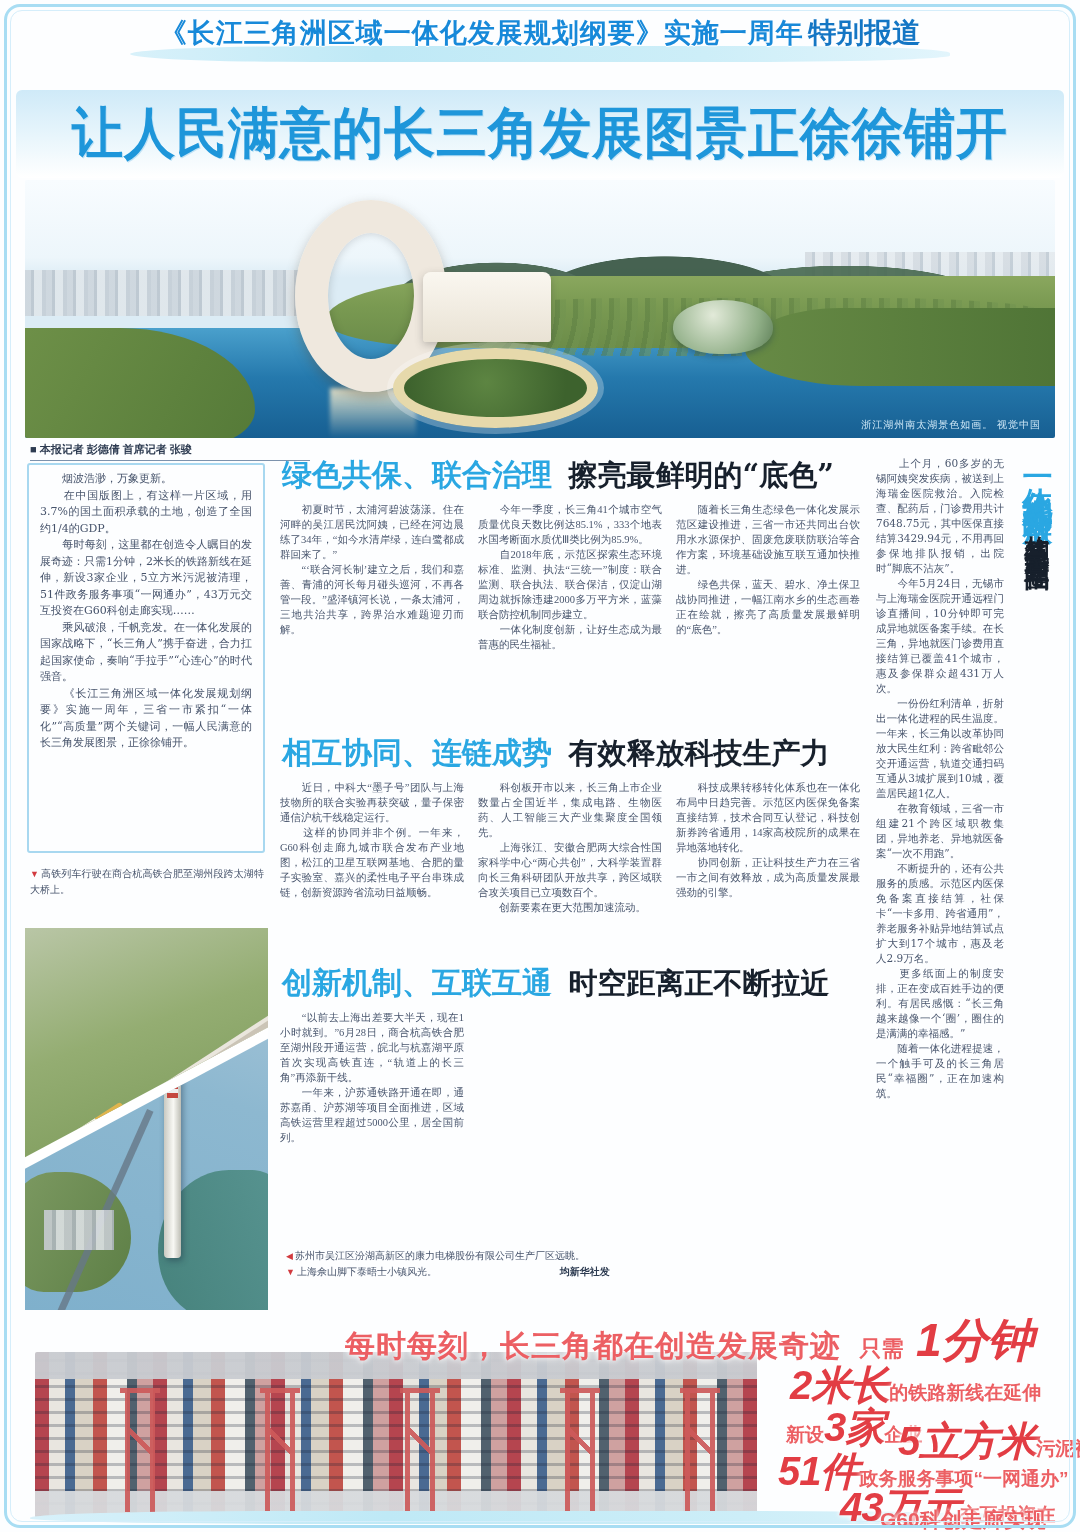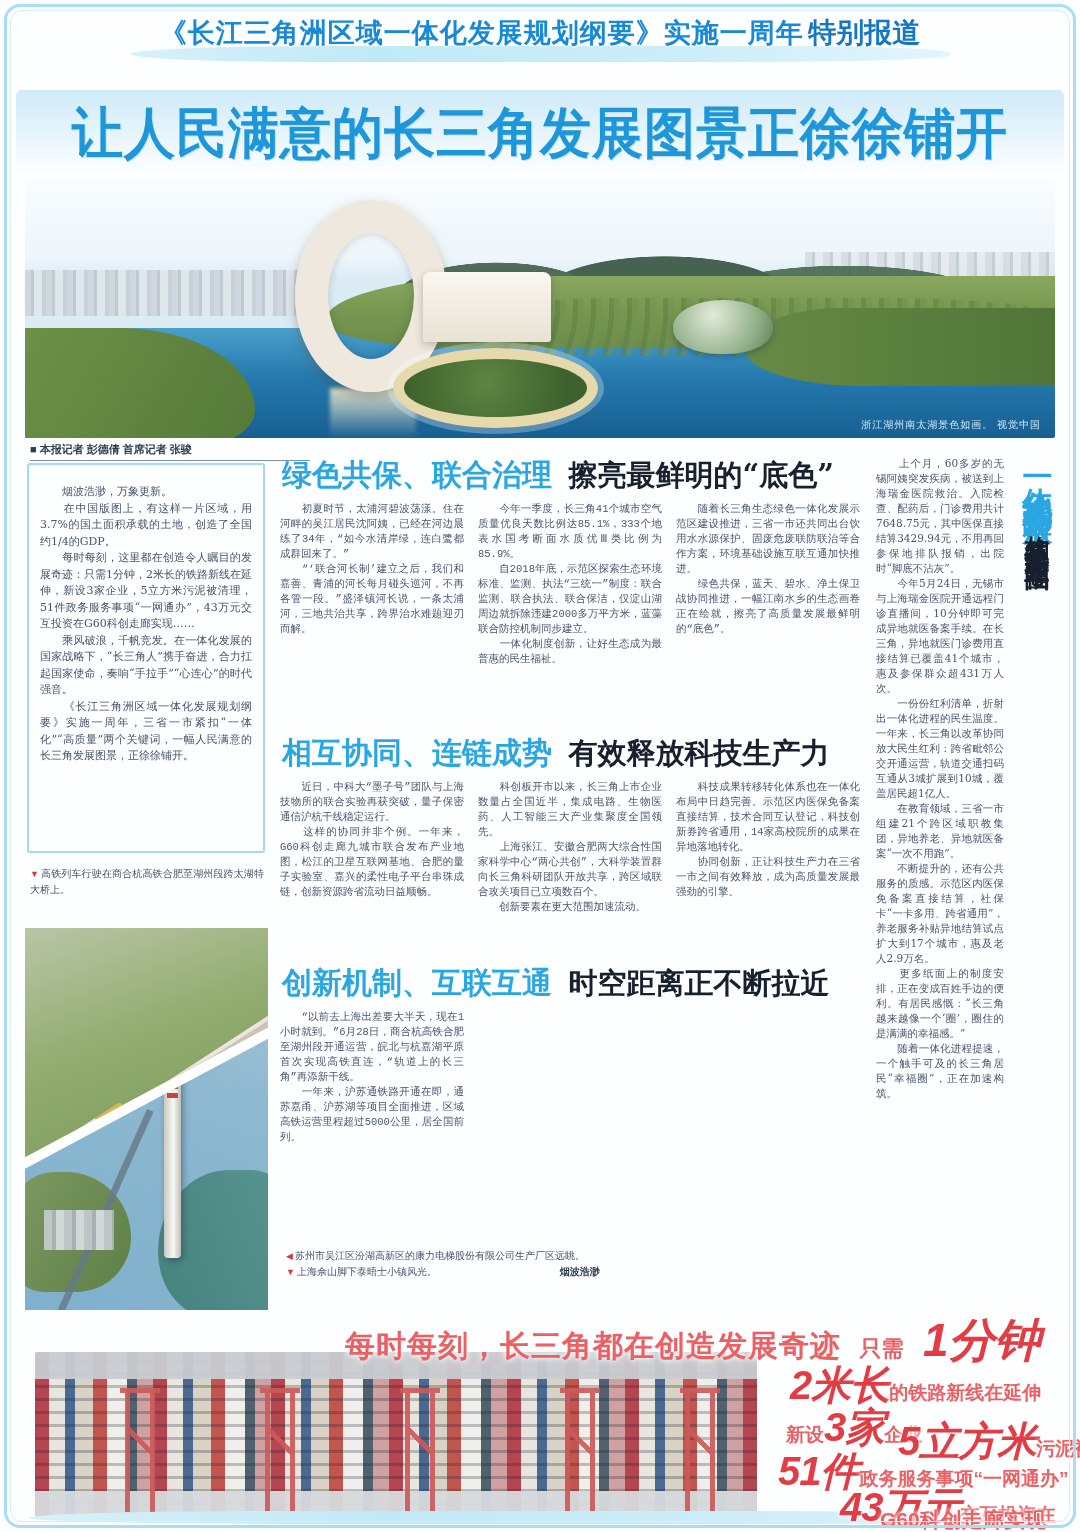--- a/index.html
+++ b/index.html
@@ -66,21 +66,21 @@
              background:radial-gradient(circle at 40% 28%, #e2ead9, #8fae86 65%, #597a53);
              box-shadow:0 3px 6px rgba(30,60,80,.4); }
   .mp-caption { position:absolute; right:14px; bottom:6px; font-size:10px; color:#cfe8f7; letter-spacing:1px; }
 
   
   .byline { position:absolute; top:442px; left:30px; width:280px; font-size:11px; font-weight:700;
             color:#2e3c52; border-bottom:1px solid #7d93ad; padding-bottom:3px; }
 
   
   .lead-box { position:absolute; top:463px; left:27px; width:238px; height:390px;
-              border:2px solid #a8d8f0; border-radius:3px; padding:19px 11px; overflow:hidden; }
+              border:2px solid #a8d8f0; border-radius:3px; padding:6px 11px; overflow:hidden; }
   .lead-text { font-family:"DejaVu Serif", serif; font-size:11px; line-height:16.5px; color:#46536b;
                text-align:justify; white-space:pre-line; }
   .lead-caption { position:absolute; top:866px; left:30px; width:234px; font-size:10px; line-height:15px;
                   color:#46536b; text-align:justify; }
   .marker-red { color:#d23a3f; font-size:9px; margin-right:2px; }
 
   
   .left-photos { position:absolute; top:928px; left:25px; width:243px; height:382px; background:#fff; overflow:hidden; }
   .ph-train { position:absolute; inset:0; clip-path:polygon(0 0, 100% 0, 100% 26%, 0 60%);
               background:linear-gradient(160deg,#b9c6a6 0%,#94ad72 30%,#7e9c5c 60%,#6d8d4e 100%); }
@@ -102,21 +102,21 @@
   .ph-tower .tower::before { content:""; position:absolute; top:14px; left:3px; width:11px; height:26px;
               background:repeating-linear-gradient(0deg,#c4473f 0 5px,#eee 5px 9px); }
   .ph-tower .blds { position:absolute; left:8%; bottom:60px; width:70px; height:40px; opacity:.9;
               background:repeating-linear-gradient(90deg,#c7ccd2 0 8px,#aeb6bd 8px 12px,#dde1e5 12px 20px); }
 
   
   .section-head { position:absolute; left:282px; width:600px; white-space:nowrap; }
   .sh-blue { font-size:30px; font-weight:900; color:#2aa7e2; letter-spacing:0px; }
   .sh-black { font-family:"DejaVu Serif", serif; font-size:29px; font-weight:800; color:#17202c; margin-left:12px; }
   .cols { position:absolute; left:280px; width:580px; display:flex; gap:14px; }
-  .col { width:184px; font-family:Liberation Mono, monospace; font-size:10.5px; line-height:15px; color:#49566e;
+  .col { width:184px; font-family:Liberation Serif, serif; font-size:10.5px; line-height:15px; color:#49566e;
          text-align:justify; white-space:pre-line; overflow:hidden; }
 
   
   .cap-row { position:absolute; top:1248px; left:286px; width:520px; font-size:10px; line-height:16px; color:#46536b; }
   .cap-row .credit { font-weight:700; color:#2e3c52; margin-left:120px; }
 
   
   .right-article { position:absolute; top:456px; left:876px; width:128px; height:846px; overflow:hidden;
                    font-family:"DejaVu Serif", serif; font-size:10.5px; line-height:15px; color:#49566e;
                    text-align:justify; white-space:pre-line; }
@@ -125,21 +125,21 @@
   .vt-blue { writing-mode:vertical-rl; text-orientation:upright; font-size:30px; font-weight:900;
              color:#2aa7e2; letter-spacing:4px; }
   .vt-black { writing-mode:vertical-rl; text-orientation:upright; font-family:"DejaVu Serif", serif;
               font-size:25px; font-weight:800; color:#17202c; letter-spacing:3px; }
 
   
   .bottom-head { position:absolute; top:1310px; left:345px; width:700px; white-space:nowrap; z-index:6;
                  text-shadow:0 0 5px #fff,0 0 8px #fff; }
   .bh-main { font-size:30px; font-weight:900; color:#ec5f63; letter-spacing:1px; }
   .bh-small { font-size:22px; font-weight:900; color:#ec5f63; margin-left:14px; }
-  .bh-big { font-size:46px; font-weight:900; font-style:italic; color:#e23d44; margin-left:15px; }
+  .bh-big { font-size:46px; font-weight:900; font-style:italic; color:#e23d44; margin-left:8px; }
 
   .port-photo { position:absolute; top:1352px; left:35px; width:722px; height:166px; overflow:hidden; border-radius:2px;
     background:
       linear-gradient(180deg, rgba(201,204,209,.95) 0 16%, rgba(201,204,209,0) 16%),
       linear-gradient(0deg, rgba(215,218,221,.95) 0 16%, rgba(215,218,221,0) 16%),
       repeating-linear-gradient(0deg, rgba(20,30,50,.25) 0 3px, rgba(0,0,0,0) 3px 13px),
       repeating-linear-gradient(90deg,#b5454f 0 14px,#e9e6e0 14px 30px,#4a6a92 30px 40px,#d9d2c5 40px 58px,#c2554e 58px 72px,#f0efeb 72px 92px,#51616e 92px 102px,#cfa1a0 102px 118px); }
   .crane { position:absolute; bottom:6px; width:30px; height:120px;
            border-left:5px solid #cd5a5a; border-right:5px solid #cd5a5a; opacity:.92; }
   .crane::before { content:""; position:absolute; top:-4px; left:-10px; right:-10px; height:5px; background:#cd5a5a; }
@@ -259,21 +259,21 @@
     <div class="col">　　“以前去上海出差要大半天，现在1小时就到。”6月28日，商合杭高铁合肥至湖州段开通运营，皖北与杭嘉湖平原首次实现高铁直连，“轨道上的长三角”再添新干线。
 　　一年来，沪苏通铁路开通在即，通苏嘉甬、沪苏湖等项目全面推进，区域高铁运营里程超过5000公里，居全国前列。</div>
   </div>
 
   <div class="cap-row">
     <div>
       <span class="marker-red">◀</span><span>苏州市吴江区汾湖高新区的康力电梯股份有限公司生产厂区远眺。</span>
     </div>
     <div>
       <span class="marker-red">▼</span><span>上海佘山脚下泰晤士小镇风光。</span>
-      <span class="credit">烟波浩渺</span>
+      <span class="credit">均新华社发</span>
     </div>
   </div>
 
   <div class="right-article">　　上个月，60多岁的无锡阿姨突发疾病，被送到上海瑞金医院救治。入院检查、配药后，门诊费用共计7648.75元，其中医保直接结算3429.94元，不用再回参保地排队报销，出院时“脚底不沾灰”。
 　　今年5月24日，无锡市与上海瑞金医院开通远程门诊直播间，10分钟即可完成异地就医备案手续。在长三角，异地就医门诊费用直接结算已覆盖41个城市，惠及参保群众超431万人次。
 　　一份份红利清单，折射出一体化进程的民生温度。一年来，长三角以改革协同放大民生红利：跨省毗邻公交开通运营，轨道交通扫码互通从3城扩展到10城，覆盖居民超1亿人。
 　　在教育领域，三省一市组建21个跨区域职教集团，异地养老、异地就医备案“一次不用跑”。
 　　不断提升的，还有公共服务的质感。示范区内医保免备案直接结算，社保卡“一卡多用、跨省通用”，养老服务补贴异地结算试点扩大到17个城市，惠及老人2.9万名。
 　　更多纸面上的制度安排，正在变成百姓手边的便利。有居民感慨：“长三角越来越像一个‘圈’，圈住的是满满的幸福感。”
 　　随着一体化进程提速，一个触手可及的长三角居民“幸福圈”，正在加速构筑。</div>

